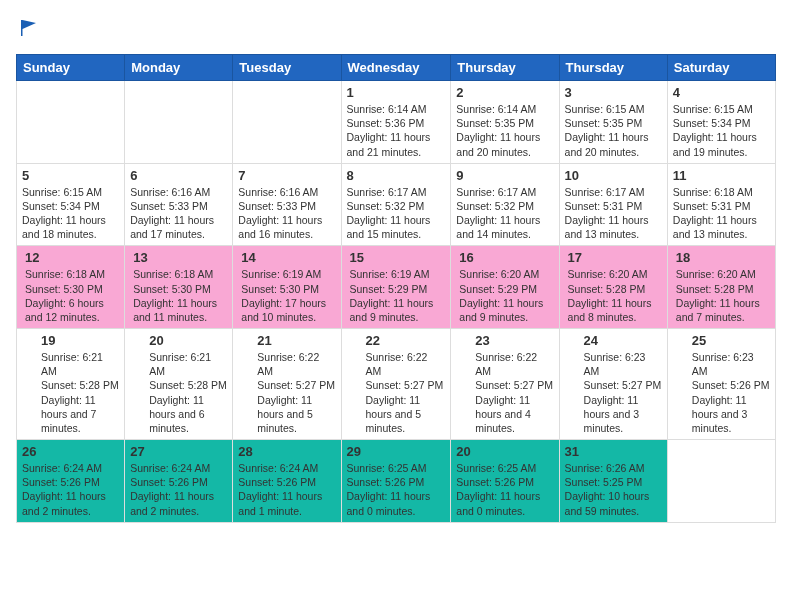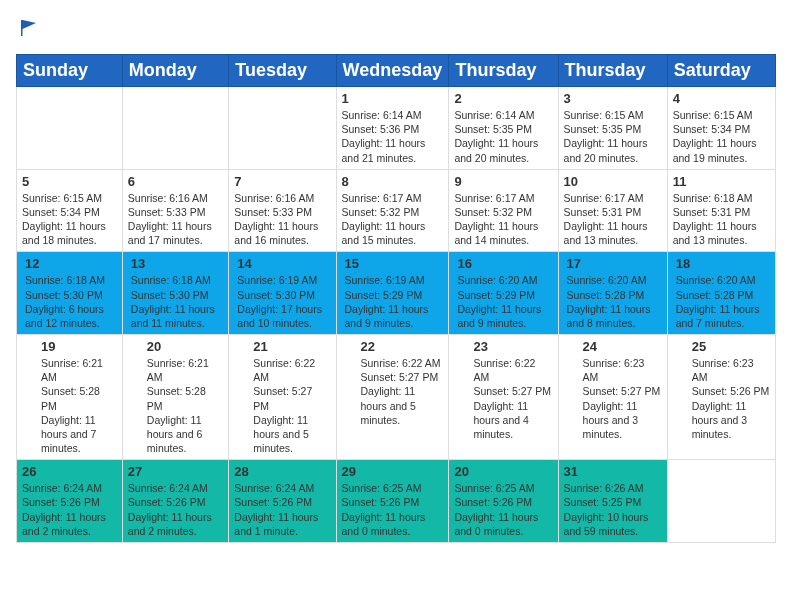--- a/index.html
+++ b/index.html
@@ -19,21 +19,21 @@
     .month-title { font-size: 36px; font-weight: bold; color: #333; }
     .location { font-size: 16px; color: #555; }
     
     .calendar { width: 100%; border-collapse: collapse; }
     
     .calendar th {
       background-color: #2166c0;
       color: #fff;
       text-align: left;
       padding: 5px 6px;
-      font-size: 18px;
+      font-size: 13px;
       font-weight: 600;
       border: 1px solid #1a55a0;
     }
     
     .calendar td {
       vertical-align: top;
       padding: 4px 5px;
       border: 1px solid #ddd;
       width: 113px;
       min-height: 80px;
@@ -44,21 +44,21 @@
     
     .calendar tr:nth-child(even) td { background: #f5f7fc; }
     .calendar tr:nth-child(odd) td { background: #fff; }
     
     .day-num { font-size: 13px; font-weight: bold; color: #333; margin-bottom: 2px; }
     .day-info { font-size: 10.5px; color: #333; line-height: 1.35; }
     
     .empty { background: #fff !important; }
     
     .calendar tr:nth-child(2) td { background: #fff; }
-    .calendar tr:nth-child(3) td { background: #0ea5e9; padding-left: 8px; }
+    .calendar tr:nth-child(3) td { background: #f9a8d4; padding-left: 8px; }
     .calendar tr:nth-child(4) td { background: #fff; padding-left: 24px; }
     .calendar tr:nth-child(5) td { background: #14b8a6; }
     .calendar tr:nth-child(6) td { background: #fff; }
     .calendar tr:nth-child(7) td { background: #f0f4fb; }
   </style>
 </head>
 <body>
 
 <div class="page">
   <div class="header">

